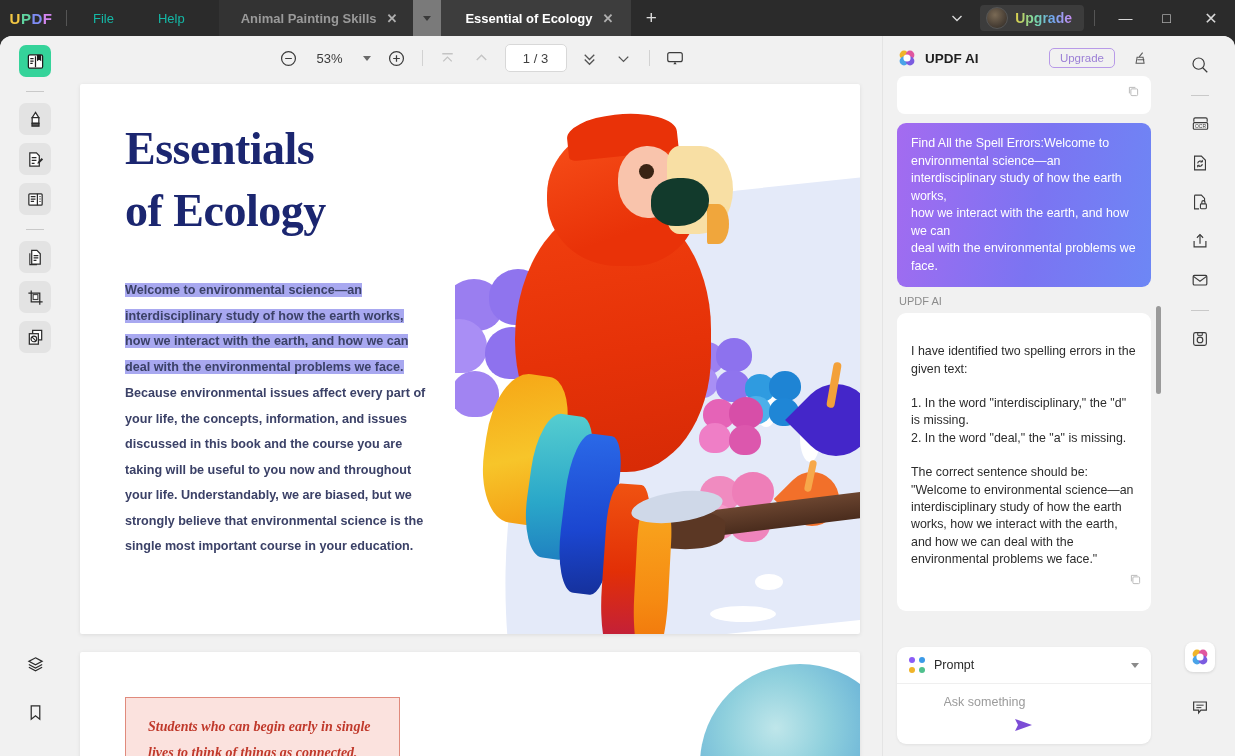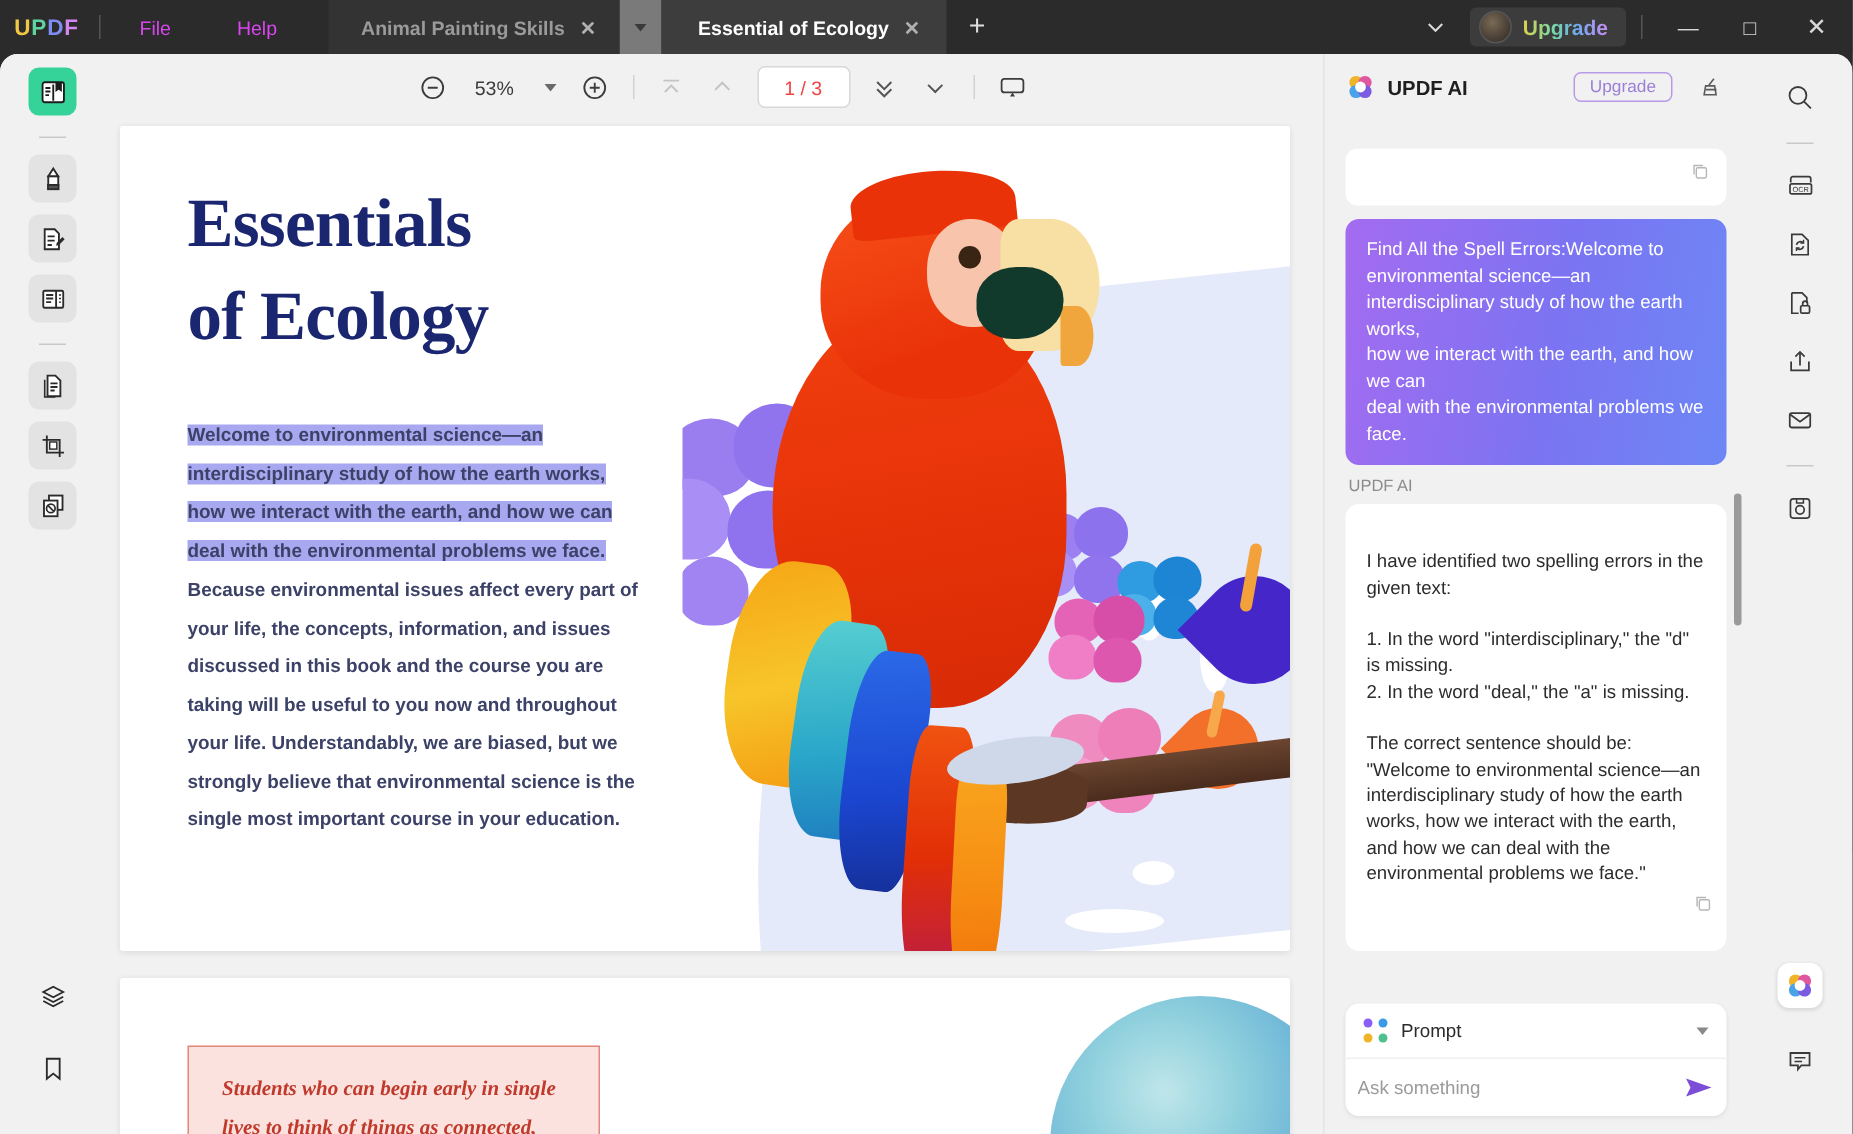--- a/index.html
+++ b/index.html
@@ -17,21 +17,21 @@
     background: #2b2b2b; display: flex; align-items: stretch;
   }
   .logo-wrap { width: 62px; display: flex; align-items: center; justify-content: center; }
   .logo { font-size: 15px; font-weight: bold; letter-spacing: .5px; }
   .logo .u { color: #f2c744; }
   .logo .p { color: #5fd3a0; }
   .logo .d { color: #7f8cf4; }
   .logo .f { color: #d486f0; }
   .tb-sep { width: 1px; height: 16px; background: #555; align-self: center; margin: 0 4px; }
   .menu-item {
-    color: #d946ef; font-size: 13px; padding: 0 22px;
+    color: #14b8a6; font-size: 13px; padding: 0 22px;
     display: flex; align-items: center; cursor: default;
   }
   .tabs { display: flex; align-items: stretch; margin-left: 12px; }
   .tab {
     display: flex; align-items: center; gap: 10px;
     padding: 0 16px 0 22px; font-size: 13px; position: relative; font-weight: bold;
   }
   .tab.inactive { background: #333333; color: #9a9a9a; min-width: 178px; justify-content: center; }
   .tab.active { background: #3d3d3d; color: #ffffff; min-width: 190px; justify-content: center; }
   .tab .tclose { font-size: 13px; color: #b0b0b0; cursor: pointer; line-height: 1; }
@@ -100,21 +100,21 @@
     background: #f1f1f1; padding-top: 4px;
   }
   .tbtn { width: 34px; height: 30px; display:flex; align-items:center; justify-content:center; cursor:pointer; }
   .zoom-val { font-size: 13px; color: #3c3c3c; width: 48px; text-align: center; cursor: default; }
   .caret-btn { width: 26px; height:26px; display:flex; align-items:center; justify-content:center; cursor:pointer; }
   .caret-btn i { border-left:4px solid transparent; border-right:4px solid transparent; border-top:5px solid #6a6a6a; font-style: normal; }
   .vsep { width: 1px; height: 16px; background: #d2d2d2; margin: 0 8px; }
   .pagebox {
     border: 1px solid #d8d8d8; background: #fff; border-radius: 5px;
     height: 28px; min-width: 62px; display:flex; align-items:center; justify-content:center;
-    font-size: 13px; color: #ef4444; padding: 0 10px; margin: 0 6px; cursor: text;
+    font-size: 13px; color: #404040; padding: 0 10px; margin: 0 6px; cursor: text;
   }
 
   .doc-scroll { flex: 1; overflow: hidden; position: relative; }
   .page {
     position: absolute; background: #ffffff; border-radius: 2px;
     box-shadow: 0 1px 4px rgba(0,0,0,.09);
   }
   .page1 { left: 10px; top: 8px; width: 780px; height: 550px; display:flex; }
   .page2 { left: 10px; top: 576px; width: 780px; height: 140px; overflow: hidden; }
 
@@ -190,21 +190,21 @@
   .ai-tabs {
     margin: 6px 14px 10px; height: 30px; background: #e6e6e6; border-radius: 7px;
     display: flex; padding: 3px;
   }
   .ai-tab {
     flex: 1; display:flex; align-items:center; justify-content:center;
     font-size: 12.5px; color: #4a4a4a; border-radius: 5px; cursor: pointer;
   }
   .ai-tab.active { background: #ffffff; color: #1b1b1b; box-shadow: 0 1px 2px rgba(0,0,0,.08); }
 
-  .ai-thread { flex: 1; overflow: hidden; padding: 0 14px; position: relative; margin-top: 23px; }
+  .ai-thread { flex: 1; overflow: hidden; padding: 0 14px; position: relative; }
   .msg-card {
     background: #fff; border-radius: 8px; padding: 10px 12px; margin-bottom: 9px;
     position: relative; min-height: 38px;
   }
   .copy-ic { position:absolute; right: 10px; cursor:pointer; }
   .bubble-user {
     background: linear-gradient(100deg,#a46bf0 0%,#7b74f2 55%,#6d87f5 100%);
     color: #fff; border-radius: 9px; padding: 12px 14px;
     font-size: 12.4px; line-height: 17.5px; white-space: pre-line; margin-bottom: 8px;
   }
@@ -222,21 +222,21 @@
   .ai-compose { margin: 10px 14px 12px; }
   .compose-box { background: #fff; border-radius: 9px; box-shadow: 0 1px 3px rgba(0,0,0,.07); }
   .prompt-row {
     display:flex; align-items:center; gap: 9px; padding: 10px 12px;
     border-bottom: 1px solid #efefef; cursor:pointer;
   }
   .dot4 { width: 16px; height: 16px; display:grid; grid-template-columns: 1fr 1fr; gap: 3px; }
   .dot4 i { width: 6px; height: 6px; border-radius: 50%; display:block; font-style:normal; }
   .prompt-label { font-size: 12.5px; color: #2b2b2b; }
   .prompt-caret { margin-left:auto; border-left:4px solid transparent; border-right:4px solid transparent; border-top:5px solid #8a8a8a; }
-  .ask-row { display:flex; align-items:center; padding: 11px 8px; gap: 8px; }
+  .ask-row { display:flex; align-items:center; padding: 11px 24px; gap: 8px; flex-direction: column; }
   .ask-input {
     flex:1; border: none; outline: none; font-size: 12.5px; color: #2b2b2b;
     font-family: "Liberation Sans", sans-serif; background: transparent;
   }
   .ask-input::placeholder { color: #9b9b9b; }
   .send-btn { cursor: pointer; display:flex; align-items:center; }
 
   
   .right-rail {
     position: absolute; right: 0; top: 0; width: 70px; height: 720px;

